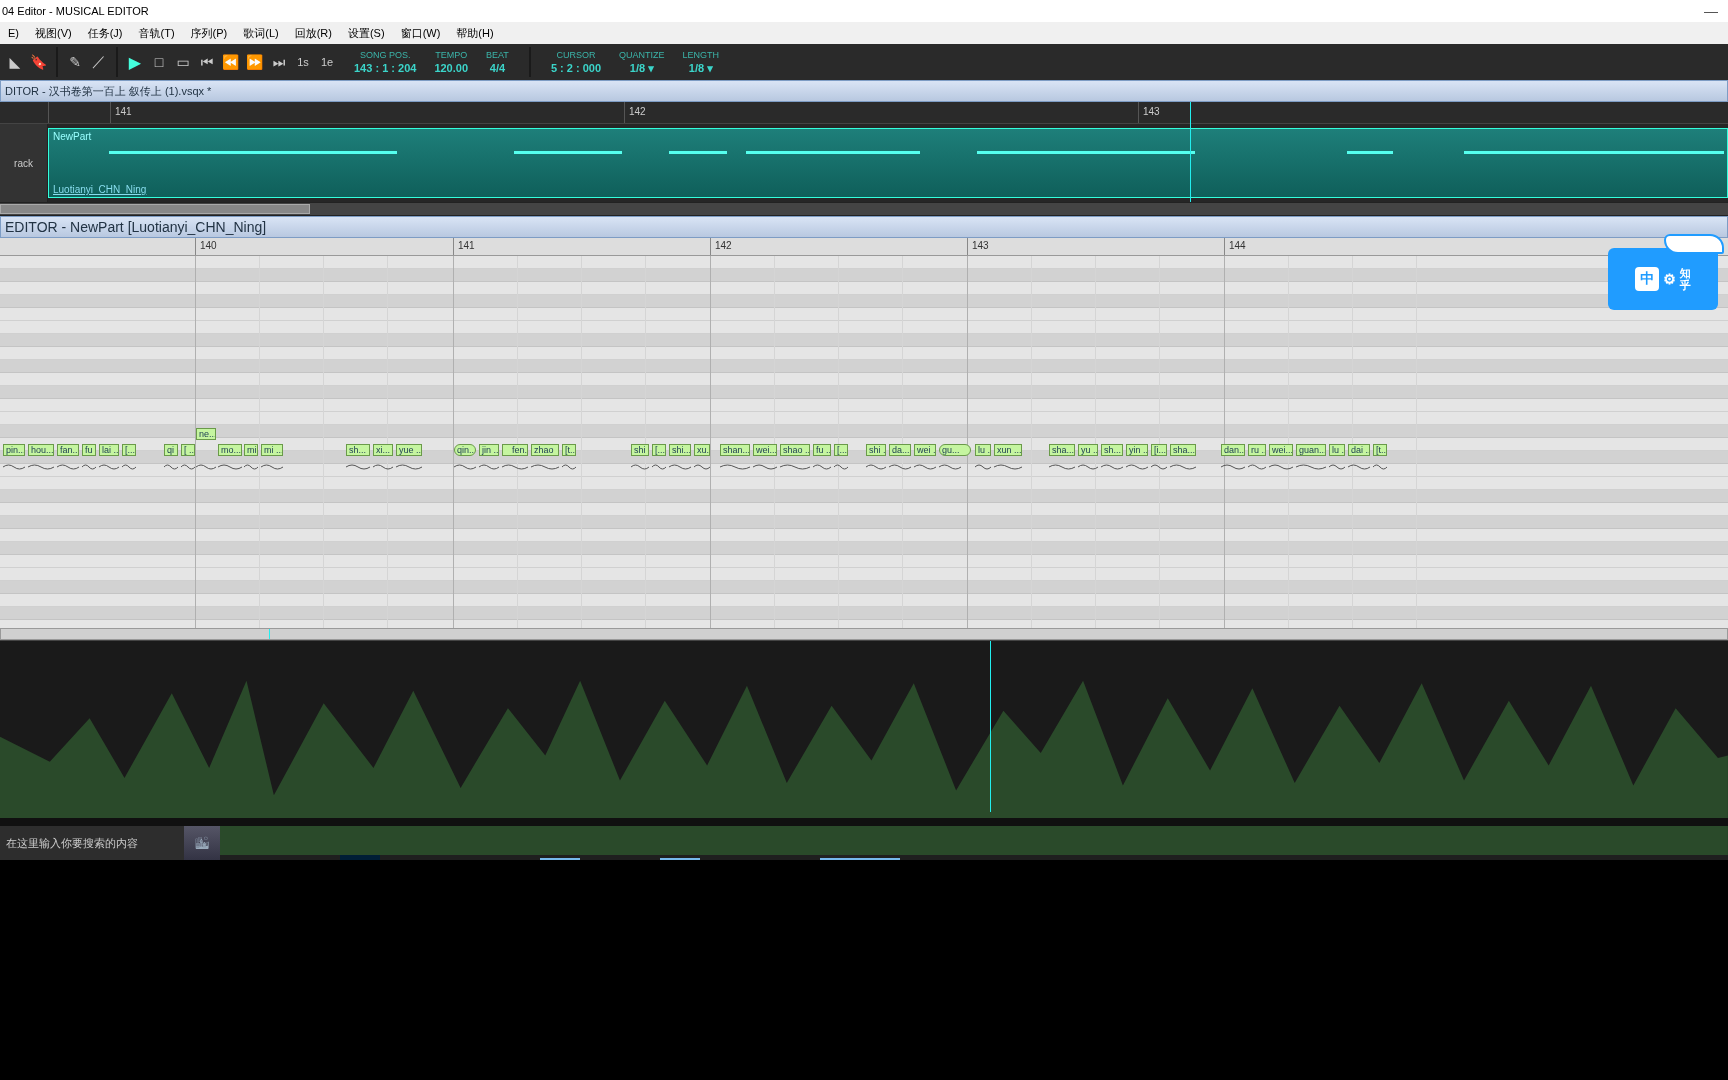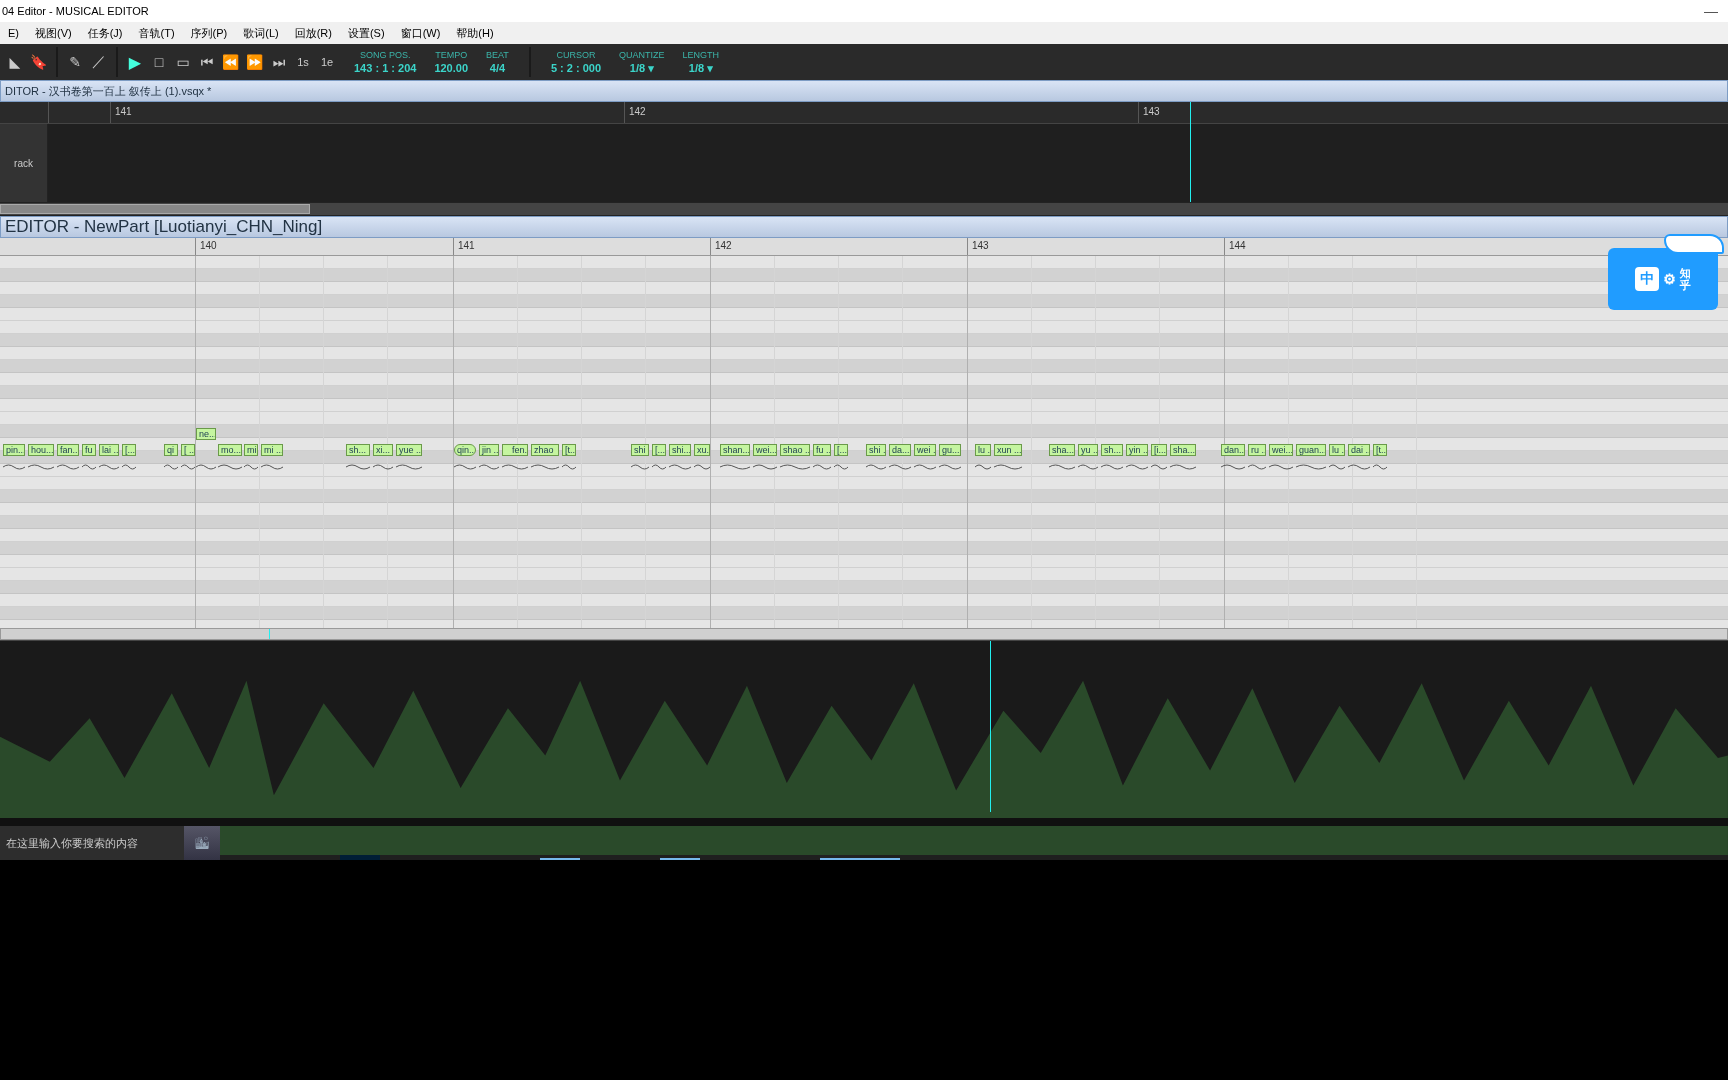--- a/index.html
+++ b/index.html
@@ -22,21 +22,21 @@
 .track-ruler .major { position: absolute; top: 0; height: 100%; border-left: 1px solid #555; font-size: 10px; color: #ccc; padding-left: 4px; padding-top: 4px; }
 .track-side { position: absolute; left: 0; top: 22px; width: 48px; bottom: 0; background: #333; border-right: 1px solid #222; color: #ccc; font-size: 10px; display:flex; align-items:center; justify-content:center; }
 .track-body { position: absolute; left: 48px; top: 22px; right: 0; bottom: 0; background: #262626; }
 .track-part { position: absolute; top: 4px; bottom: 4px; left: 0; right: 0; background: linear-gradient(#1e7f7a,#0f5f5a); border: 1px solid #3fd; }
 .track-part .part-name { font-size: 10px; color: #9ff; padding: 2px 4px; }
 .track-part .singer { position: absolute; bottom: 2px; left: 4px; font-size: 10px; color: #8de; text-decoration: underline; }
 .track-seg { position: absolute; top: 22px; height: 3px; background: #5fe; }
 .track-scroll { height: 14px; background: #444; border-top:1px solid #222; border-bottom:1px solid #222; position:relative; }
 .track-thumb { position:absolute; left:0; width:310px; top:1px; bottom:1px; background:#888; border:1px solid #aaa; }
 .playhead-top { position:absolute; top:0; bottom:0; border-left:1px solid #2ee; }
-.piano-title { height: 22px; background: linear-gradient(#d9e4f5,#b8c8e0); border: 1px solid #7d9cc4; display: flex; align-items: center; padding-left: 4px; font-size: 17px; color: #234; }
+.piano-title { height: 22px; background: linear-gradient(#d9e4f5,#b8c8e0); border: 1px solid #7d9cc4; display: flex; align-items: center; padding-left: 4px; font-size: 14px; color: #234; }
 .piano-area { height: 390px; background: #737373; position: relative; }
 .piano-ruler { height: 18px; background: #ddd; border-bottom: 1px solid #999; position: relative; }
 .piano-ruler .major { position: absolute; top: 0; height: 100%; border-left: 1px solid #888; font-size: 10px; color: #333; padding-left: 4px; padding-top: 2px; }
 .piano-grid { position: absolute; top: 18px; left: 0; right: 0; bottom: 0; }
 .row-white { position: absolute; left: 0; right: 0; height: 13px; background: #e5e5e5; border-bottom: 1px solid #d0d0d0; }
 .row-black { position: absolute; left: 0; right: 0; height: 13px; background: #d2d2d2; border-bottom: 1px solid #c4c4c4; }
 .v-major { position:absolute; top:0; bottom:0; border-left: 1px solid #b0b0b0; }
 .v-sub { position:absolute; top:0; bottom:0; border-left:1px solid #d5d5d5; }
 .note { position: absolute; height: 12px; background: #c5f5a0; border: 1px solid #6a9a4a; font-size: 9px; color: #245; padding-left: 2px; line-height: 10px; overflow: hidden; white-space: nowrap; }
 .pitch-curve { position: absolute; height: 8px; }
@@ -135,20 +135,35 @@
 <div class="track-area">
   <div class="track-ruler">
     <div class="major" style="left:48px;"></div>
     <div class="major" style="left:110px;">141</div>
     <div class="major" style="left:624px;">142</div>
     <div class="major" style="left:1138px;">143</div>
   </div>
   <div class="track-side">
       <span>rack</span>
     </div>
+  <div class="track-body">
+    <div class="track-part">
+      <div class="part-name">NewPart</div>
+      <div class="singer">Luotianyi_CHN_Ning</div>
+      <div id="track-segs">
+          <div class="track-seg" style="left: 60px; width: 288px;"></div>
+          <div class="track-seg" style="left: 465px; width: 108px;"></div>
+          <div class="track-seg" style="left: 620px; width: 58px;"></div>
+          <div class="track-seg" style="left: 697px; width: 174px;"></div>
+          <div class="track-seg" style="left: 928px; width: 218px;"></div>
+          <div class="track-seg" style="left: 1298px; width: 46px;"></div>
+          <div class="track-seg" style="left: 1415px; width: 260px;"></div>
+        </div>
+    </div>
+  </div>
   <div class="playhead-top" id="track-playhead" style="left: 1190px;"></div>
 </div>
 <div class="track-scroll">
   <div class="track-thumb"></div>
 </div>
 
 <div class="piano-title">EDITOR - NewPart [Luotianyi_CHN_Ning]</div>
 
 <div class="piano-area">
   <div class="piano-ruler">
@@ -329,21 +344,21 @@
           <path d="M0 4 Q5 0 10 4 T20 4" stroke="#555" fill="none" stroke-width="1"></path>
         </svg></div>
       <div class="note" style="left: 889px; width: 22px; top: 188px;">da...</div>
       <div class="pitch-curve" style="left: 889px; width: 22px; top: 201px;"><svg viewBox="0 0 22 8">
           <path d="M0 4 Q5.5 0 11 4 T22 4" stroke="#555" fill="none" stroke-width="1"></path>
         </svg></div>
       <div class="note" style="left: 914px; width: 22px; top: 188px;">wei ...</div>
       <div class="pitch-curve" style="left: 914px; width: 22px; top: 201px;"><svg viewBox="0 0 22 8">
           <path d="M0 4 Q5.5 0 11 4 T22 4" stroke="#555" fill="none" stroke-width="1"></path>
         </svg></div>
-      <div class="note" style="left: 939px; width: 22px; top: 188px;">gu...</div>
+      <div class="note" style="left: 939px; width: 32px; top: 188px; border-radius: 6px;">gu...</div>
       <div class="pitch-curve" style="left: 939px; width: 22px; top: 201px;"><svg viewBox="0 0 22 8">
           <path d="M0 4 Q5.5 0 11 4 T22 4" stroke="#555" fill="none" stroke-width="1"></path>
         </svg></div>
       <div class="note" style="left: 975px; width: 16px; top: 188px;">lu ...</div>
       <div class="pitch-curve" style="left: 975px; width: 16px; top: 201px;"><svg viewBox="0 0 16 8">
           <path d="M0 4 Q4 0 8 4 T16 4" stroke="#555" fill="none" stroke-width="1"></path>
         </svg></div>
       <div class="note" style="left: 994px; width: 28px; top: 188px;">xun ...</div>
       <div class="pitch-curve" style="left: 994px; width: 28px; top: 201px;"><svg viewBox="0 0 28 8">
           <path d="M0 4 Q7 0 14 4 T28 4" stroke="#555" fill="none" stroke-width="1"></path>

